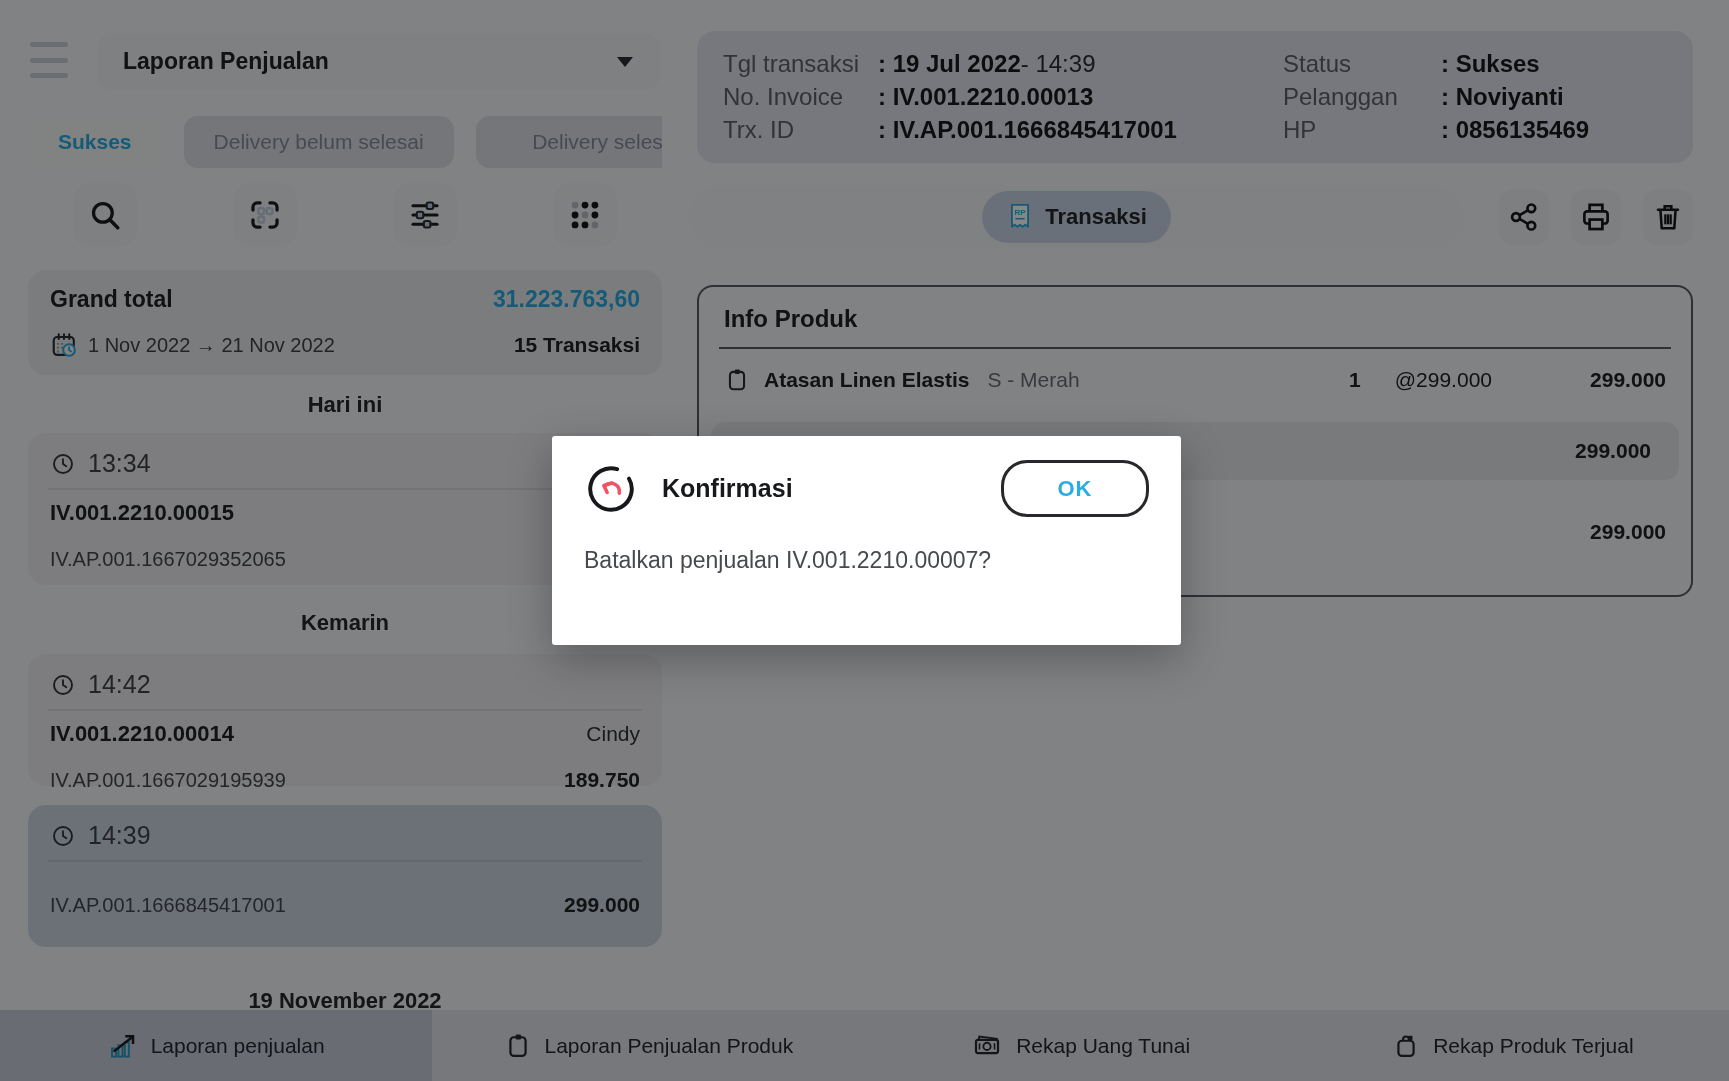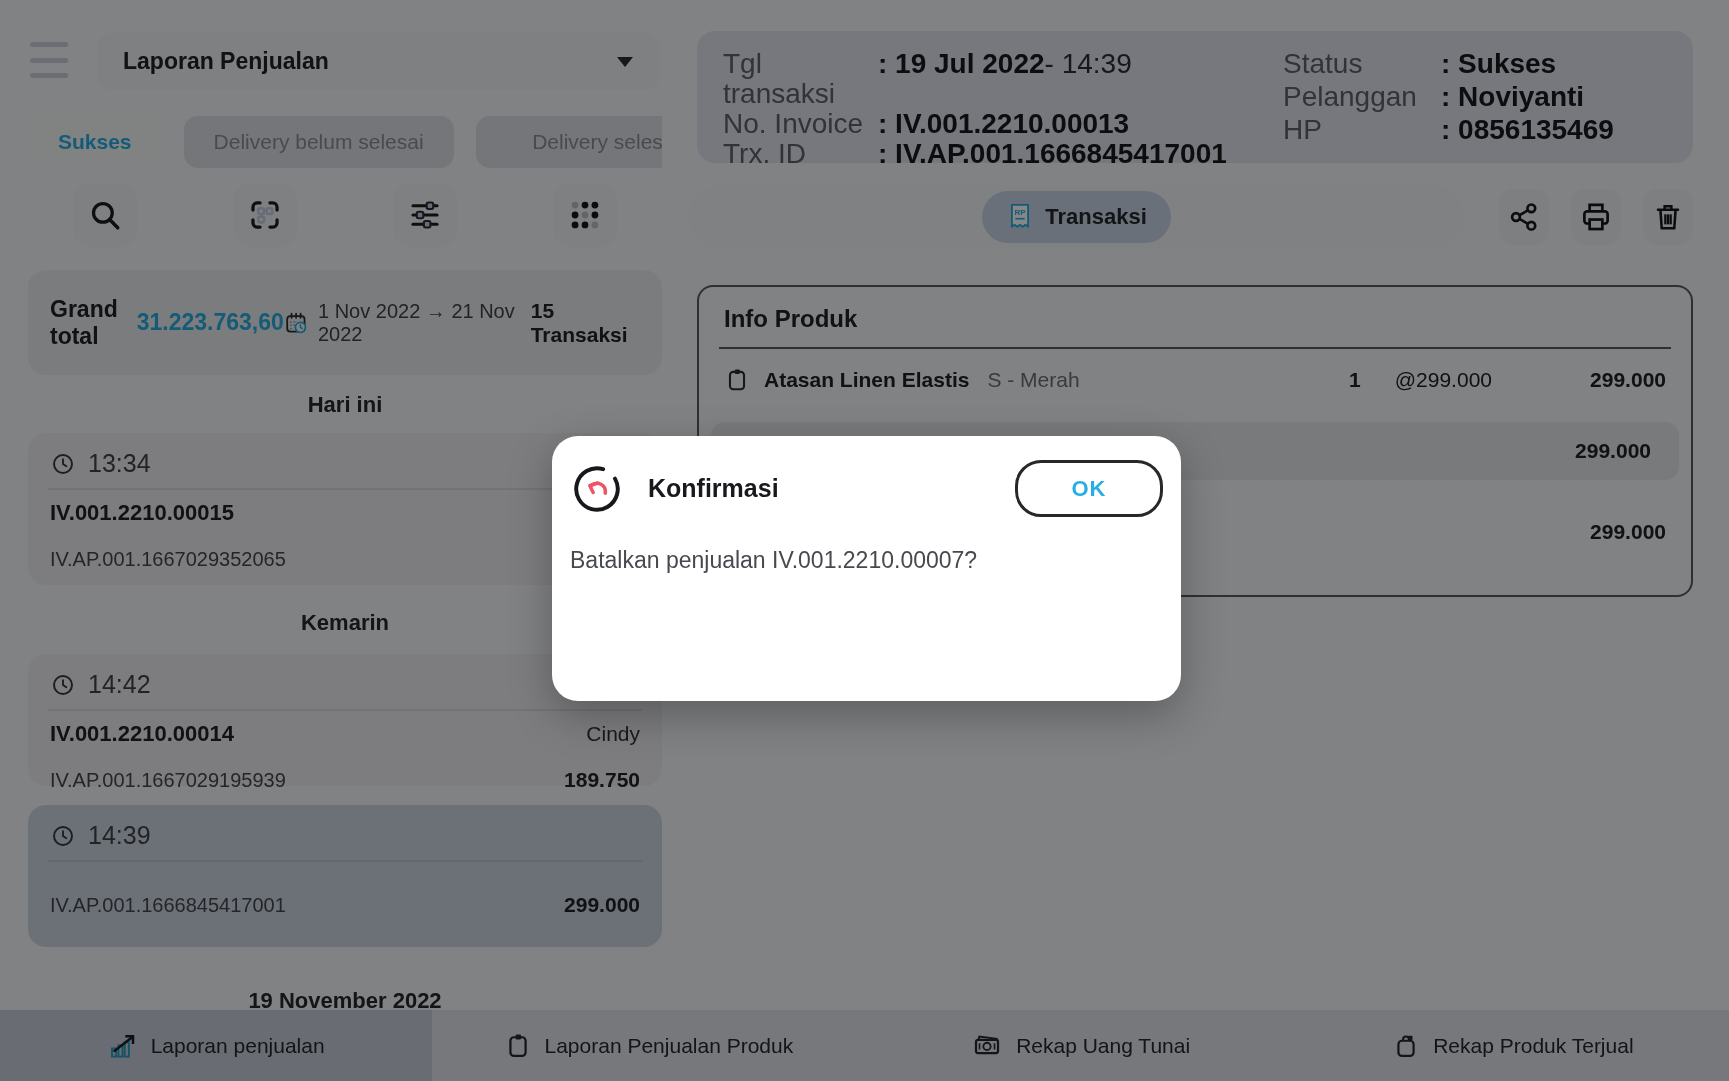--- a/index.html
+++ b/index.html
@@ -14,21 +14,21 @@
             display:flex;align-items:center;padding:0 26px;box-sizing:border-box;}
   .selector .sel-label{font-size:23px;font-weight:bold;color:#202225;}
   .selector svg{margin-left:auto;}
 
   
   .detail-panel{left:697px;top:31px;width:996px;height:132px;background:#dfe3ed;border-radius:18px;
                 display:flex;padding:18px 26px;box-sizing:border-box;}
   .dh-col{display:flex;flex-direction:column;justify-content:space-between;}
   .dh-col.c1{width:560px;}
   .dh-col.c2{flex:1;}
-  .dh-row{display:flex;font-size:28px;line-height:30px;}
+  .dh-row{display:flex;font-size:24px;line-height:30px;}
   .dh-label{color:#5d6167;}
   .c1 .dh-label{width:155px;}
   .c2 .dh-label{width:158px;}
   .dh-value{font-weight:bold;color:#17191c;}
   .dh-suffix{font-weight:normal;color:#2c2f33;}
 
   
   .tabs{left:28px;top:116px;width:634px;height:52px;display:flex;gap:22px;overflow:hidden;}
   .tab{height:52px;border-radius:14px;display:flex;align-items:center;justify-content:center;
        padding:0 30px;font-size:21px;white-space:nowrap;background:#dcdfe4;color:#878e98;cursor:pointer;box-sizing:border-box;}
@@ -42,21 +42,21 @@
   
   .action-bar{left:689px;top:185px;width:1004px;height:64px;display:flex;align-items:center;}
   .transaksi-bar{width:775px;height:63px;background:#f1f3f5;border-radius:31px;display:flex;align-items:center;justify-content:center;}
   .transaksi-pill{height:52px;padding:0 24px;background:#c9d4e4;border-radius:26px;display:flex;align-items:center;gap:11px;cursor:pointer;}
   .transaksi-pill .t-label{font-size:22px;font-weight:bold;color:#23262a;}
   .ab-icons{margin-left:auto;display:flex;gap:22px;}
   .ab-btn{width:50px;height:56px;border-radius:14px;background:#eef0f3;display:flex;align-items:center;justify-content:center;cursor:pointer;}
 
   
   .grand-total{left:28px;top:270px;width:634px;height:105px;background:#e9ebee;border-radius:18px;
-               padding:16px 22px;box-sizing:border-box;display:flex;justify-content:space-between;}
+               padding:16px 22px;box-sizing:border-box;display:flex;flex-direction:column;justify-content:space-between;}
   .gt-row{display:flex;align-items:center;}
   .gt-label{font-size:23px;font-weight:bold;color:#202225;}
   .gt-amount{margin-left:auto;font-size:23px;font-weight:bold;color:#29ADE3;}
   .gt-dates{display:flex;align-items:center;gap:10px;font-size:20px;color:#3f4347;}
   .gt-count{margin-left:auto;font-size:21px;font-weight:bold;color:#202225;}
 
   
   .sec-head{width:634px;text-align:center;font-size:22px;font-weight:bold;color:#26282c;}
   .sh-today{left:28px;top:392px;}
   .sh-yest{left:28px;top:610px;}
@@ -92,22 +92,22 @@
             font-size:21px;font-weight:bold;color:#202225;}
 
   
   .bottom-nav{left:0;top:1010px;width:1729px;height:71px;background:#dfe3e8;display:flex;z-index:10;}
   .nav-item{width:25%;display:flex;align-items:center;justify-content:center;gap:13px;cursor:pointer;}
   .nav-item.active{background:#c7cdd9;}
   .nav-label{font-size:21px;color:#26282c;}
 
   
   .overlay{left:0;top:0;width:1729px;height:1081px;background:rgba(0,0,0,0.47);z-index:40;}
-  .modal{left:552px;top:436px;width:629px;height:265px;background:#ffffff;border-radius:26px;z-index:50;
-         box-shadow:0 14px 44px rgba(0,0,0,0.28);padding:24px 18px;box-sizing:border-box;}
+  .modal{left:552px;top:436px;width:629px;height:209px;background:#ffffff;border-radius:3px;z-index:50;
+         box-shadow:0 14px 44px rgba(0,0,0,0.28);padding:24px 32px;box-sizing:border-box;}
   .modal-head{display:flex;align-items:center;}
   .modal-title{margin-left:24px;font-size:25px;font-weight:bold;color:#17191c;}
   .ok-btn{margin-left:auto;width:142px;height:51px;border:3px solid #26282b;border-radius:26px;background:#fff;
           display:flex;align-items:center;justify-content:center;cursor:pointer;
           font-size:22px;font-weight:bold;color:#29ADE3;letter-spacing:1px;}
   .modal-msg{margin-top:30px;font-size:23px;color:#46494e;}
 
   svg{display:block;}
 </style>
 </head>

